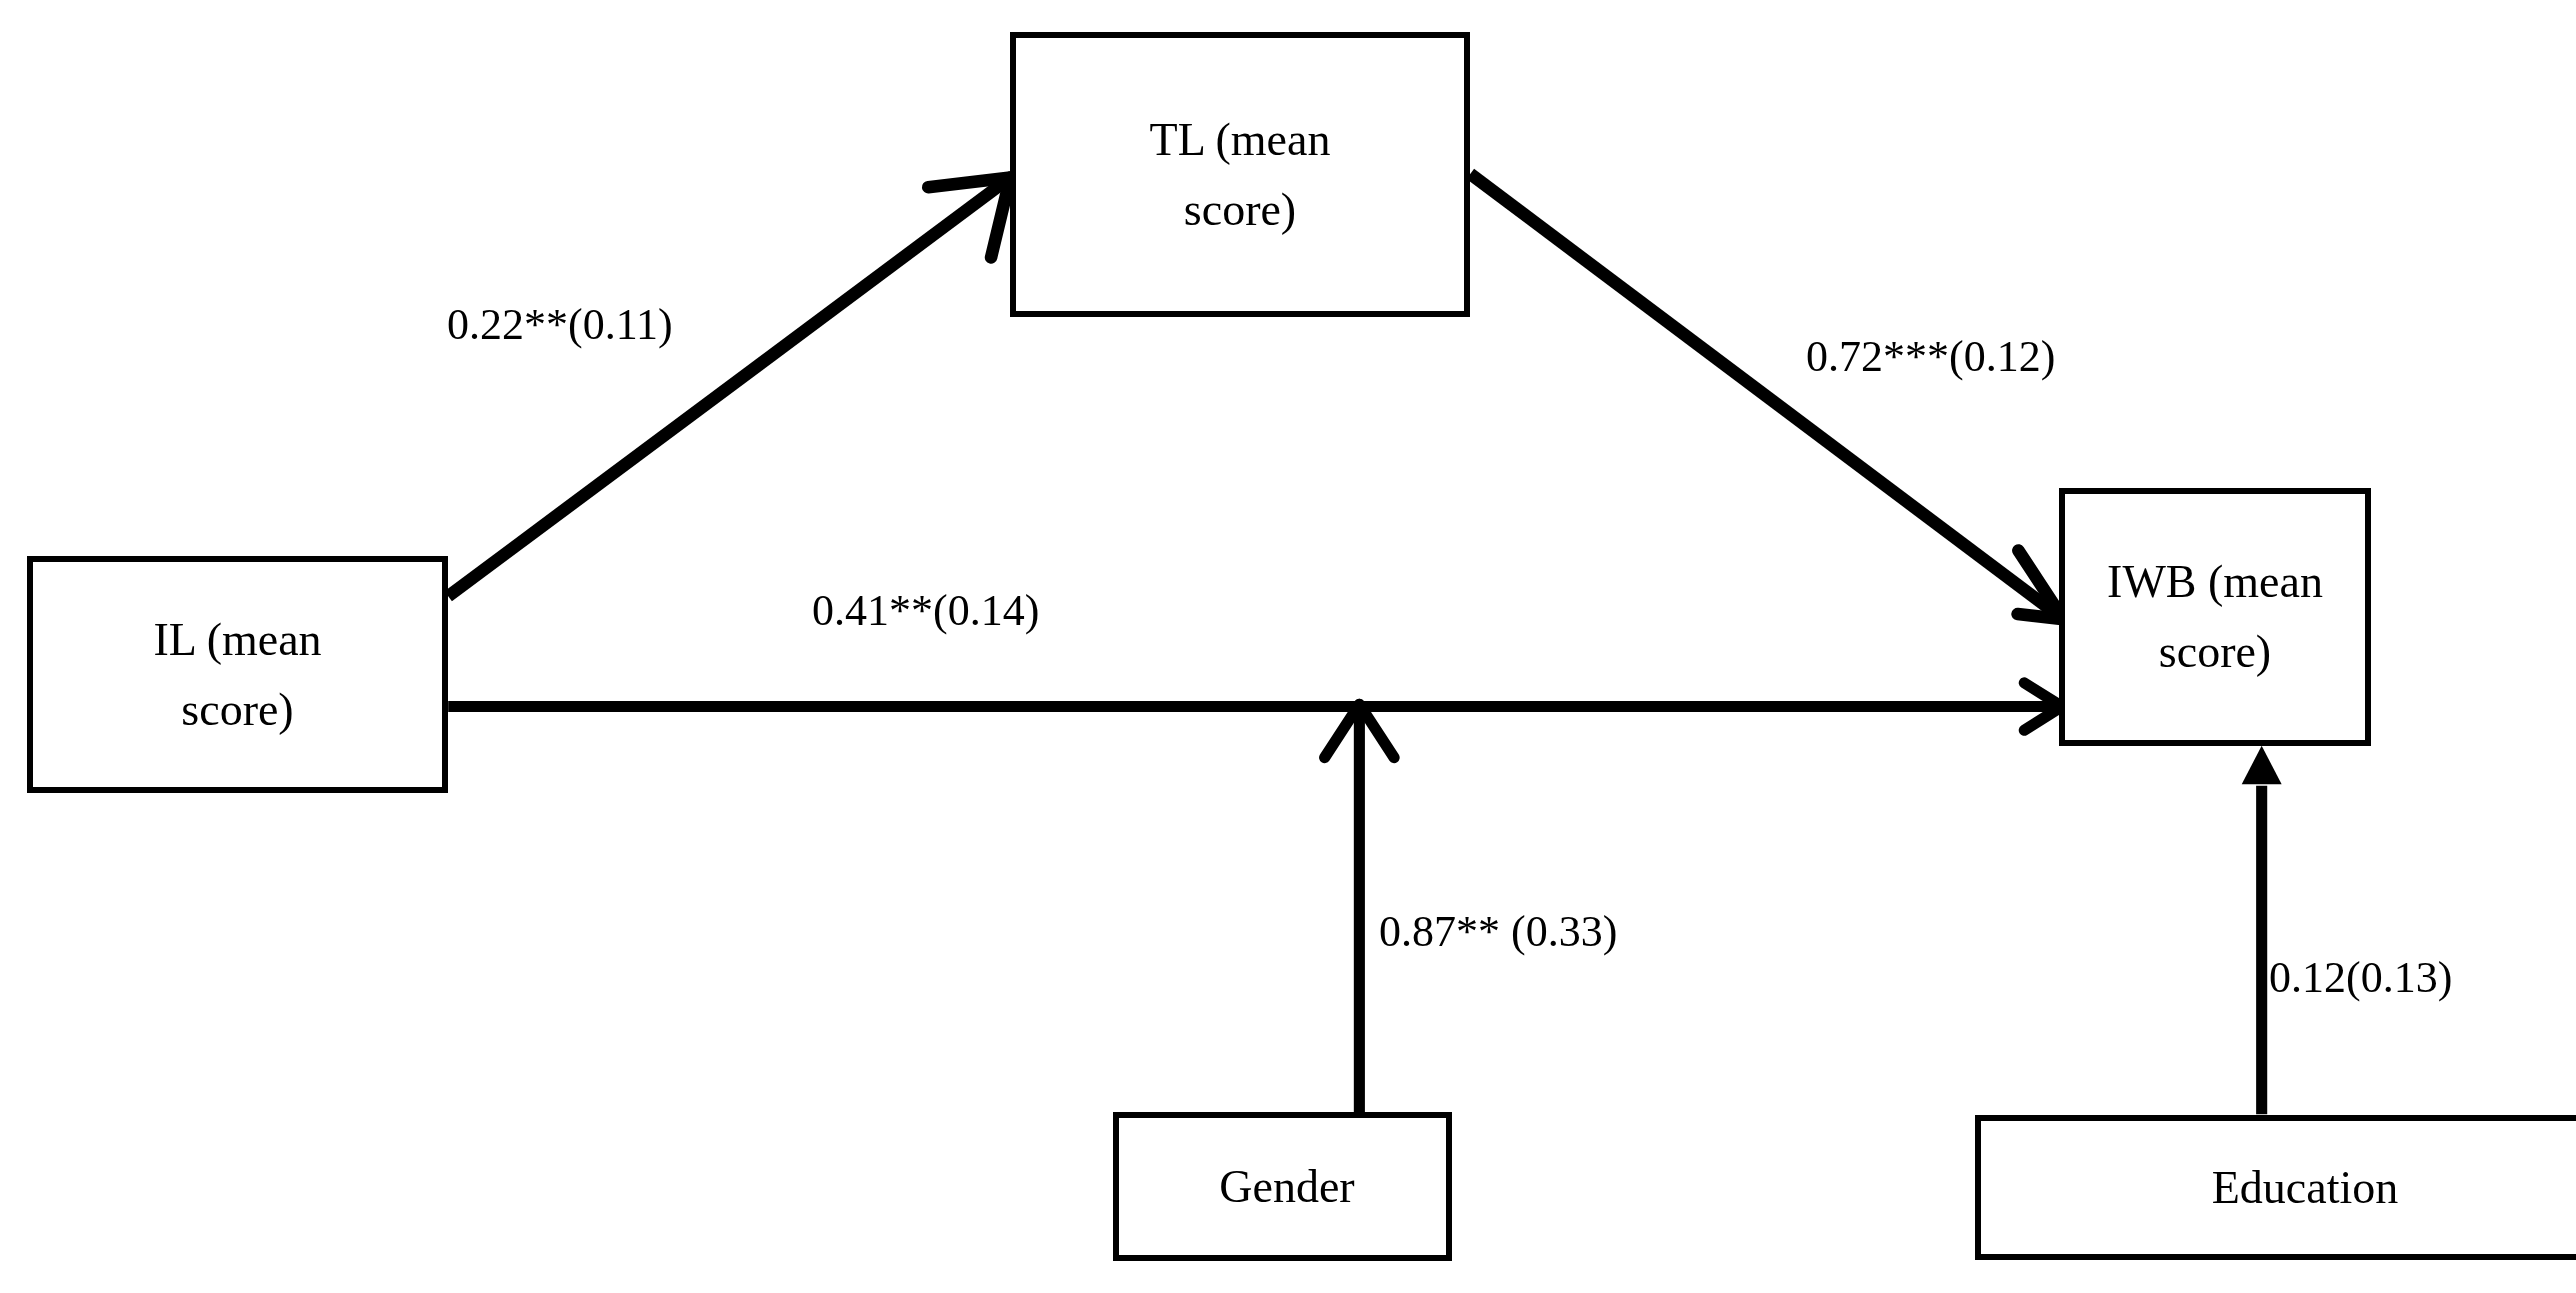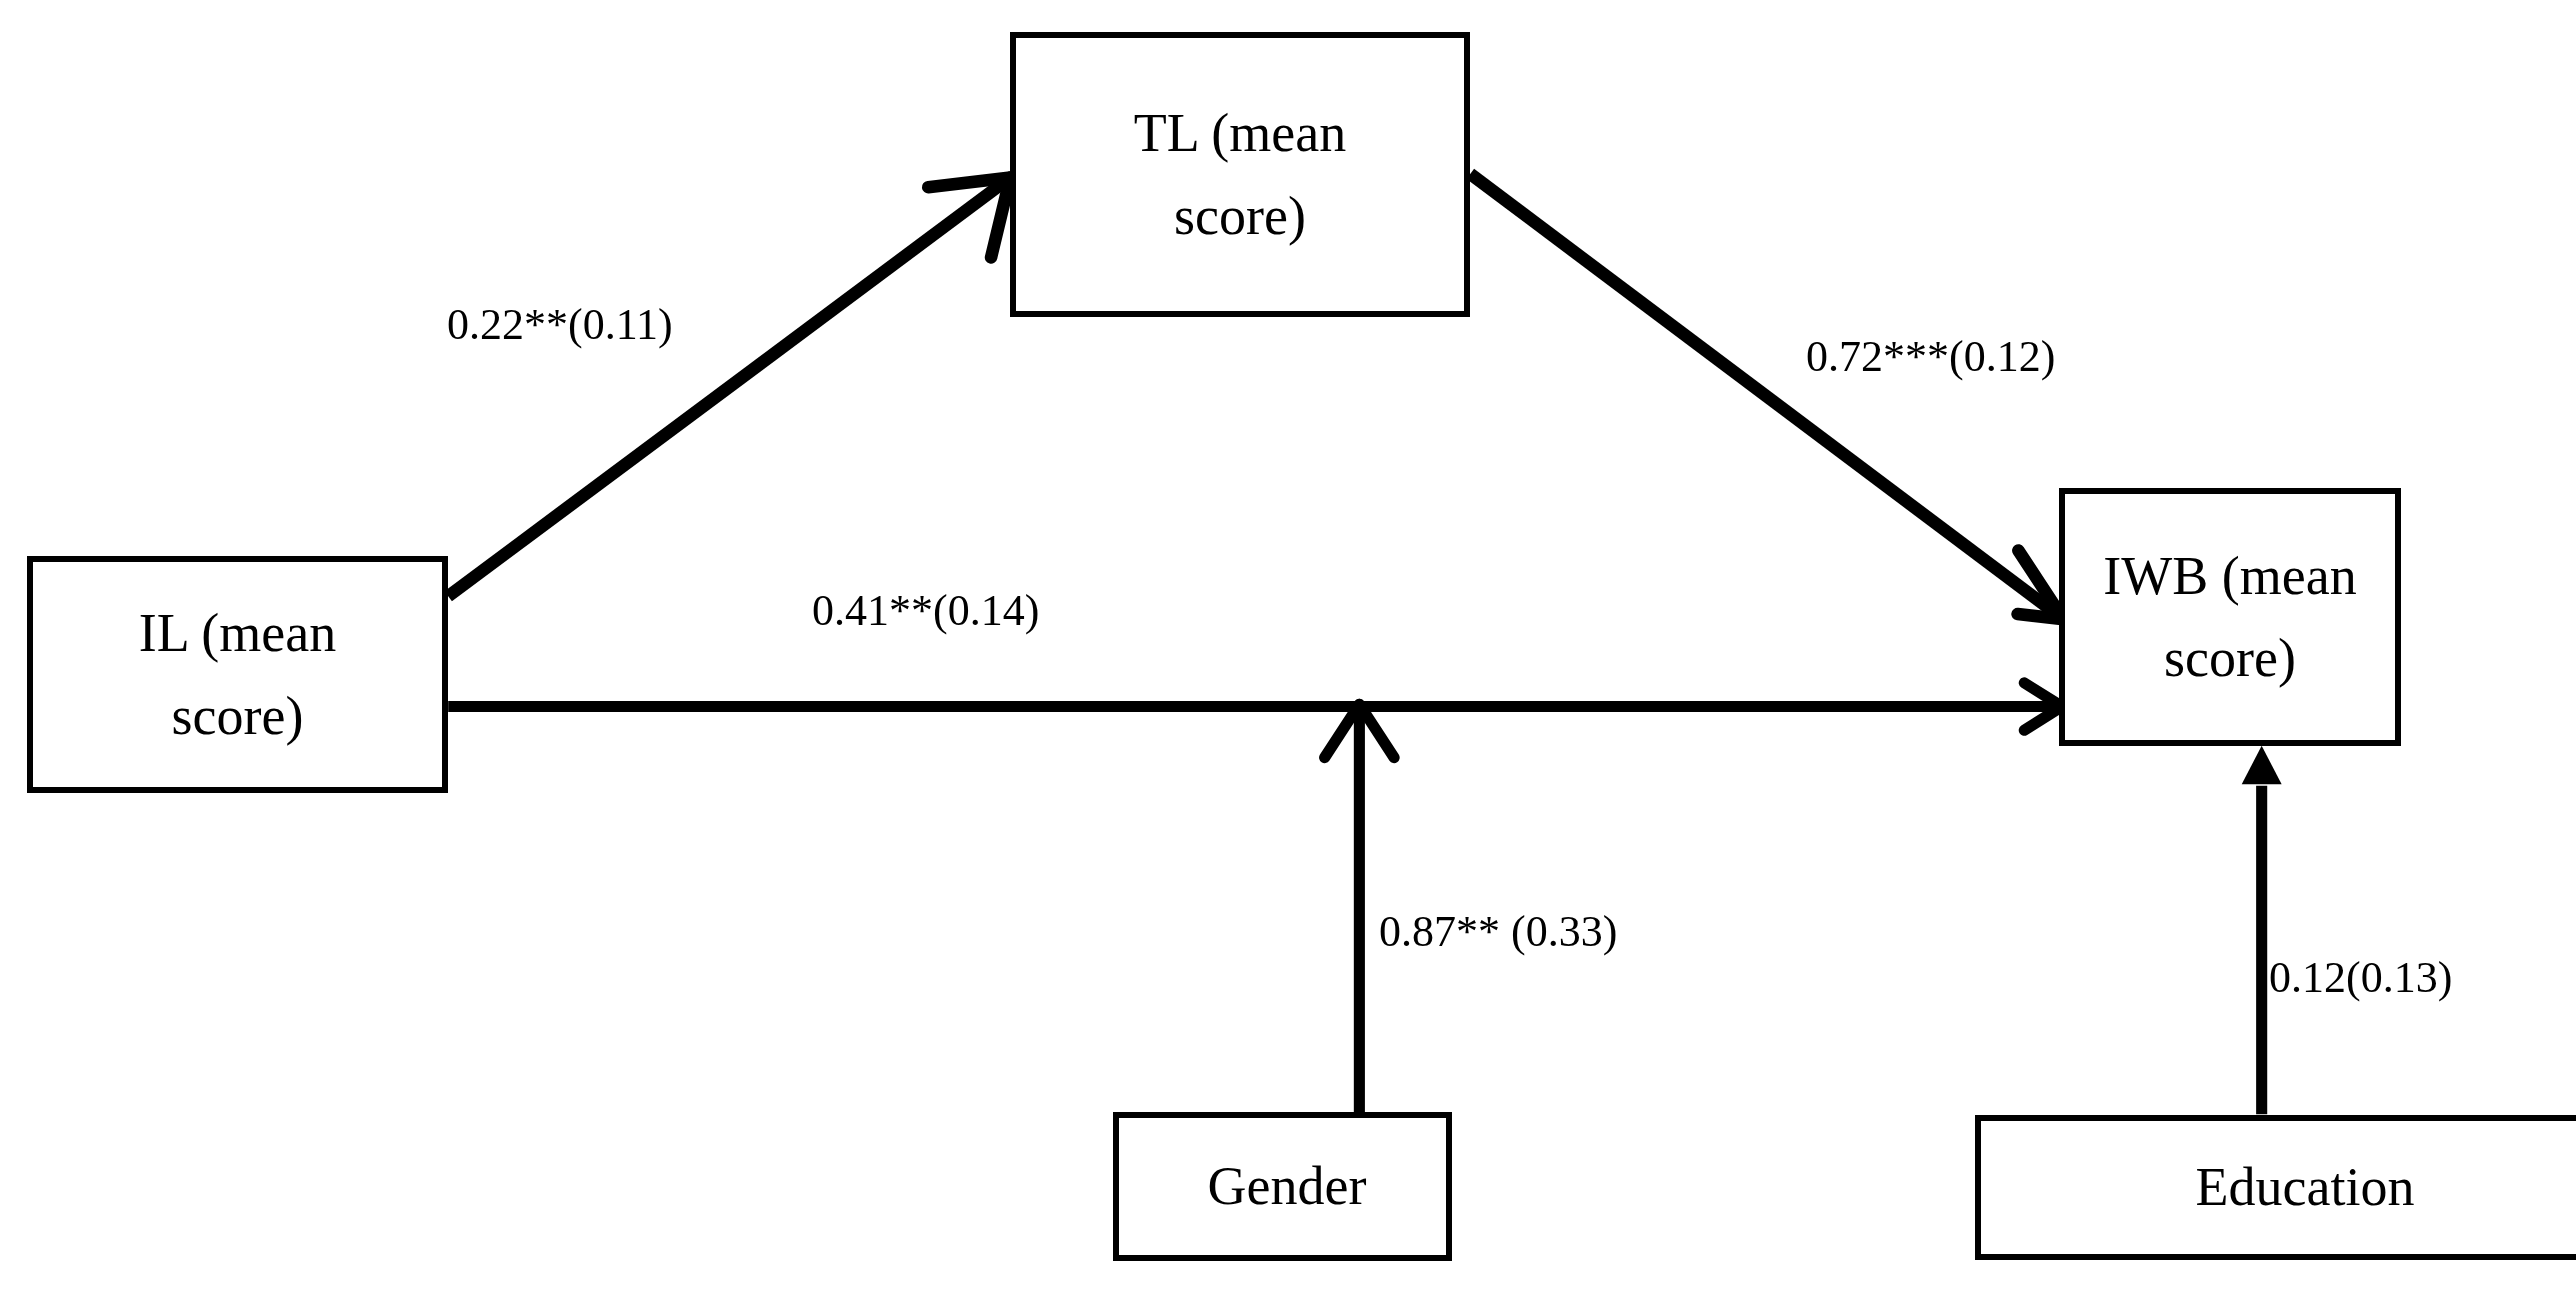--- a/index.html
+++ b/index.html
@@ -26,21 +26,21 @@
     position: absolute;
     box-sizing: border-box;
     border: 6.7px solid #000000;
     background: #ffffff;
     display: flex;
     flex-direction: column;
     align-items: center;
     justify-content: center;
     text-align: center;
     color: #000000;
-    font-size: 54px;
+    font-size: 46px;
     line-height: 1.52;
     z-index: 3;
   }
   .node-box .node-line {
     display: block;
     white-space: nowrap;
   }
   .edge-label {
     position: absolute;
     color: #000000;
@@ -91,21 +91,21 @@
   <div class="node-box" style="left:1010px; top:32px; width:460px; height:285px;">
     <span class="node-line">TL (mean</span>
     <span class="node-line">score)</span>
   </div>
 
   <div class="node-box" style="left:27px; top:556px; width:421px; height:237px;">
     <span class="node-line">IL (mean</span>
     <span class="node-line">score)</span>
   </div>
 
-  <div class="node-box" style="left:2059px; top:488px; width:342px; height:258px;">
+  <div class="node-box" style="left:2059px; top:488px; width:312px; height:258px;">
     <span class="node-line">IWB (mean</span>
     <span class="node-line">score)</span>
   </div>
 
   <div class="node-box" style="left:1113px; top:1112px; width:339px; height:149px;padding-left:9px;">
     <span class="node-line">Gender</span>
   </div>
 
   <div class="node-box" style="left:1975px; top:1115px; width:660px; height:145px;">
     <span class="node-line">Education</span>

